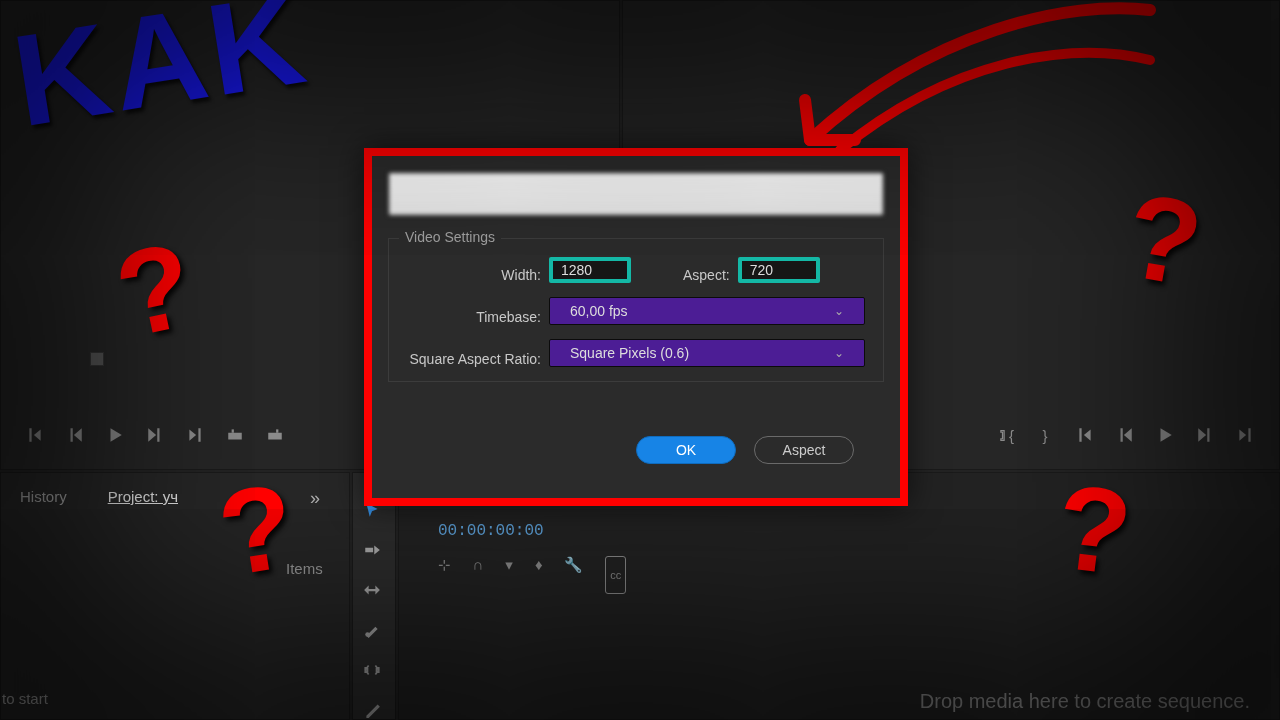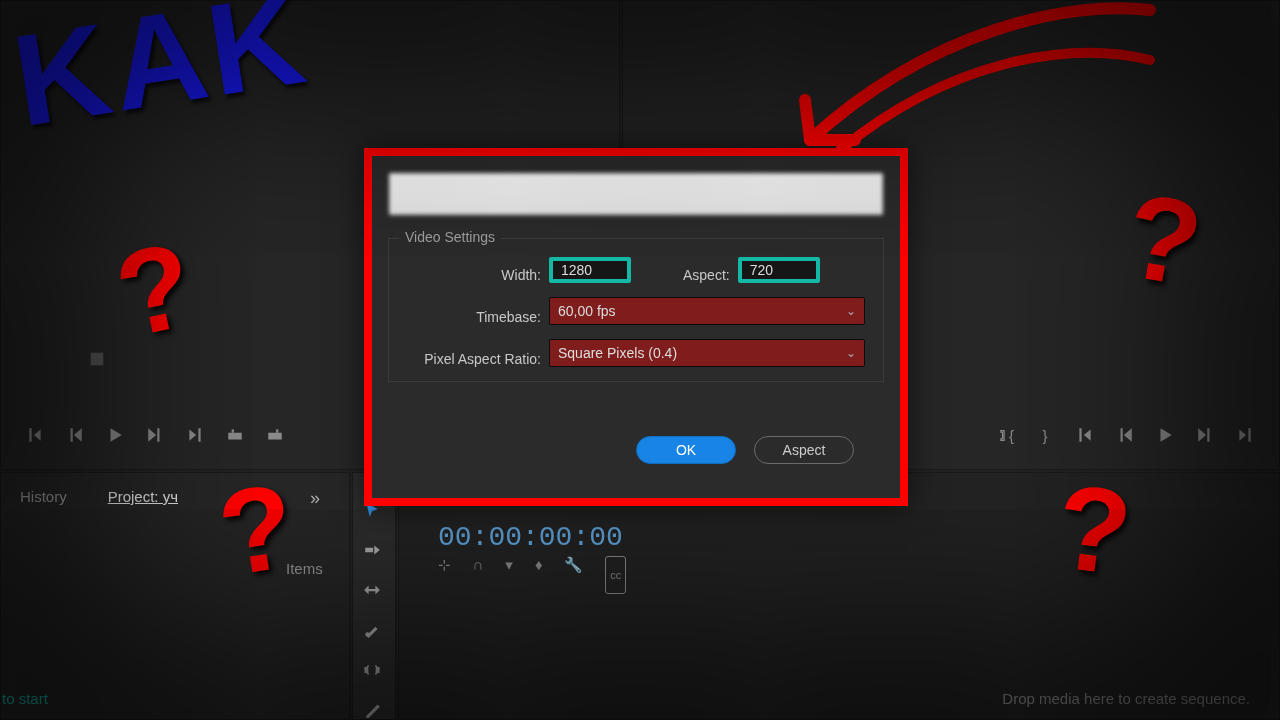--- a/index.html
+++ b/index.html
@@ -39,33 +39,33 @@
 
   
   .tabs-bl {
     position: absolute; left: 20px; top: 488px; display: flex; gap: 26px;
     font-size: 15px; color: #a0a0a0; align-items: center;
   }
   .tab-active { color: #e0e0e0; text-decoration: underline; margin-left: 15px; }
   .tabs-more { position: absolute; left: 310px; top: 488px; color: #aaa; font-size: 18px; }
 
   .items-label { position: absolute; left: 286px; top: 560px; color: #999; font-size: 15px; }
-  .to-start { position: absolute; left: 2px; top: 690px; color: #14b8a6; font-size: 15px; }
+  .to-start { position: absolute; left: 2px; top: 690px; color: #a3a3a3; font-size: 15px; }
 
   
   .tools-col { position: absolute; left: 358px; top: 496px; display: flex; flex-direction: column; gap: 12px; align-items: center; }
   .tool { width: 28px; height: 28px; display: flex; align-items: center; justify-content: center; color: #aaa; cursor: pointer; }
   .tool.active { color: #3a99f2; }
   .tool svg { width: 18px; height: 18px; fill: currentColor; }
 
   
-  .timecode { position: absolute; left: 438px; top: 522px; color: #5c9fd6; font-size: 28px; font-family: "Courier New", monospace; }
+  .timecode { position: absolute; left: 438px; top: 522px; color: #5c9fd6; font-size: 16px; font-family: "Courier New", monospace; }
   .tl-controls { position: absolute; left: 438px; top: 556px; display: flex; gap: 22px; color: #888; font-size: 15px; }
   .tl-controls .tlc { cursor: pointer; }
-  .drop-hint { position: absolute; right: 30px; top: 690px; color: #8a8a8a; font-size: 15px; }
+  .drop-hint { position: absolute; right: 30px; top: 690px; color: #8a8a8a; font-size: 20px; }
 
   
   .mini-square { position: absolute; left: 90px; top: 352px; width: 14px; height: 14px; background: #555; border: 1px solid #333; }
 
   
   .dialog-frame {
     position: absolute; left: 364px; top: 148px; width: 544px; height: 358px;
     border: 8px solid #ff0000;
     background: #2b2b2b;
     box-shadow: 0 0 30px rgba(0,0,0,0.6);
@@ -91,23 +91,23 @@
   }
   .row { display: flex; align-items: flex-end; margin-bottom: 14px; }
   .row:last-child { margin-bottom: 0; }
   .lbl { color: #c8c8c8; font-size: 14px; text-align: right; }
   .num-input {
     width: 82px; height: 26px; background: #161616;
     border: 4px solid #14b8a6; color: #ddd;
     padding: 0 8px; font-size: 14px; border-radius: 2px;
   }
   .select {
-    flex: 1; height: 28px; background: #7f1d1d;
+    flex: 1; height: 28px; background: #4c1d95;
     border: 1px solid #0b0b0b; color: #ddd;
-    padding: 0 8px; font-size: 14px; border-radius: 2px;
+    padding: 0 20px; font-size: 14px; border-radius: 2px;
     display: flex; align-items: center; justify-content: space-between;
   }
   .chev { color: #aaa; font-size: 12px; }
   .dlg-buttons {
     position: absolute; right: 30px; bottom: 18px; display: flex; gap: 18px; justify-content: space-between;
   }
   .btn {
     min-width: 100px; height: 28px; border-radius: 14px;
     display: flex; align-items: center; justify-content: center;
     font-size: 14px; cursor: pointer;
@@ -291,23 +291,23 @@
 
       <div class="row">
         <span class="lbl" style="width:134px;">Timebase:</span>
         <div class="select" style="margin-left:8px;">
           <span>60,00 fps</span>
           <span class="chev">⌄</span>
         </div>
       </div>
 
       <div class="row">
-        <span class="lbl" style="width:134px;">Pixel Aspect Ratio:</span>
+        <span class="lbl" style="width:134px;">Square Aspect Ratio:</span>
         <div class="select" style="margin-left:8px;">
-          <span>Square Pixels (0.4)</span>
+          <span>Square Pixels (0.6)</span>
           <span class="chev">⌄</span>
         </div>
       </div>
     </div>
 
     <div class="dlg-buttons">
       <div class="btn btn-primary">OK</div>
       <div class="btn btn-secondary">Aspect</div>
     </div>
   </div>

